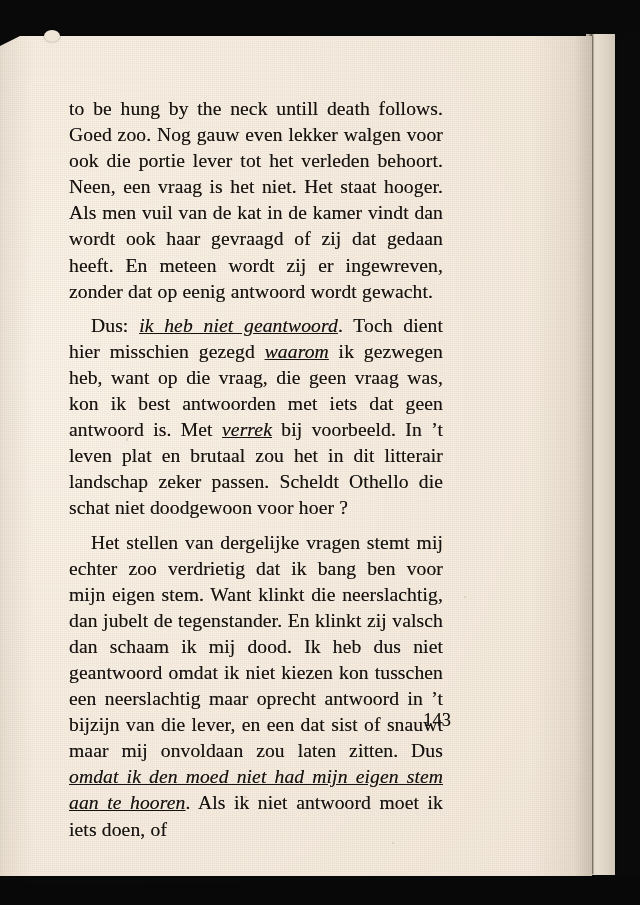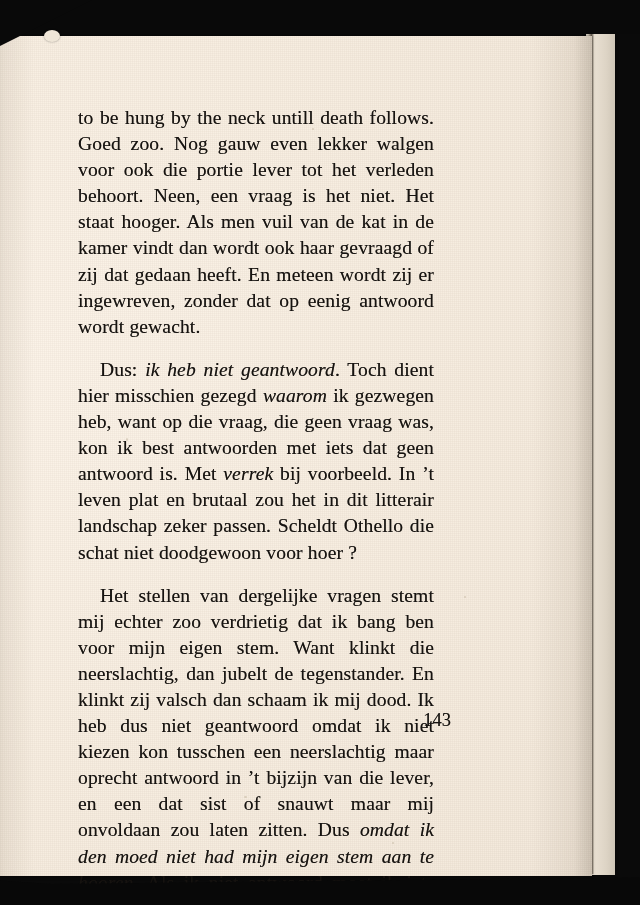--- a/index.html
+++ b/index.html
@@ -131,36 +131,37 @@
   
   .textblock {
     position: absolute;
     top: 52px;
     left: 67px;
     width: 390px;
     z-index: 3;
   }
 
   p.para {
-    margin: 17px;
+    margin: 8px;
     font-family: "Liberation Serif", serif;
     font-size: 19.6px;
     line-height: 26.1px;
     color: #161310;
     text-align: justify;
     text-align-last: left;
     letter-spacing: 0.1px;
     word-spacing: 0.2px;
     -webkit-font-smoothing: none;
   }
   p.para + p.para {
     text-indent: 22px;
   }
   p.para i, p.para em {
     font-style: italic;
+    text-decoration: underline;
   }
 
   
   .textblock p.para {
     text-shadow: 0 0 0.4px rgba(22,19,16,0.55);
   }
 
   
   .folio {
     position: absolute;

